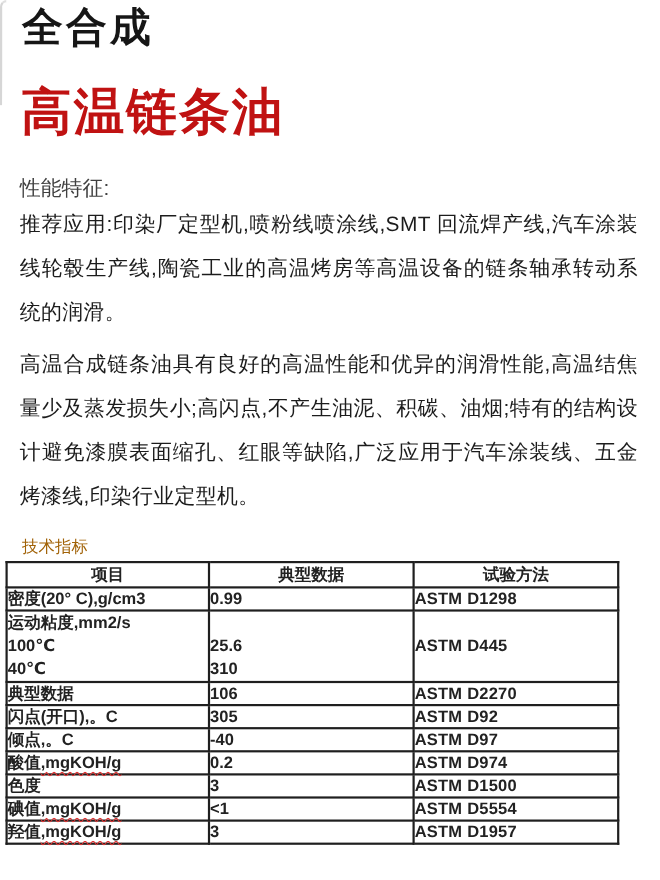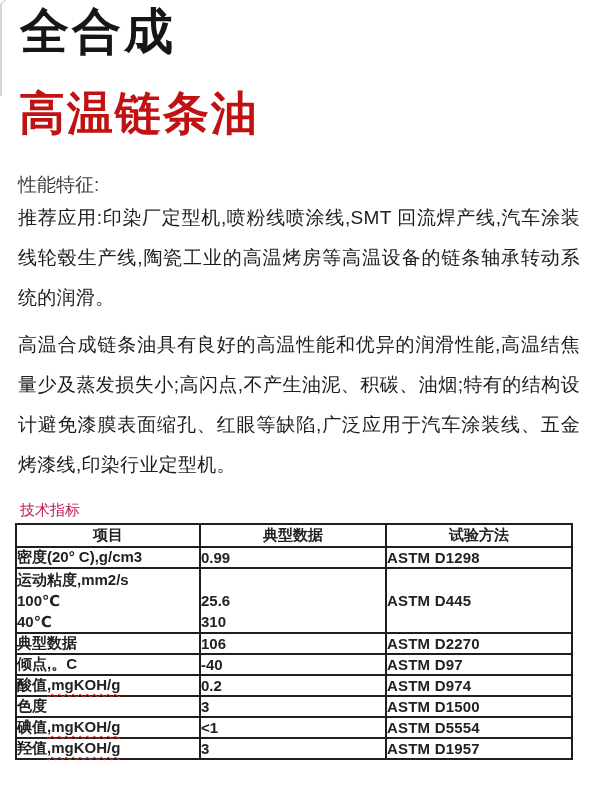--- a/index.html
+++ b/index.html
@@ -8,21 +8,21 @@
     width: 600px; height: 800px;
     background: #ffffff;
     font-family: "Liberation Sans", "DejaVu Sans", sans-serif;
     color: #1c1c1c;
     overflow: hidden;
   }
   .doc { width: 600px; height: 800px; padding-top: 6px; position: relative; }
 
   .series-title {
     margin: 0 20px 0 20px;
-    font-size: 49px; font-weight: 700; color: #161616;
+    font-size: 37px; font-weight: 700; color: #161616;
     letter-spacing: 3px; line-height: 1.05;
   }
   .product-title {
     margin: 32px 20px 0 19px;
     font-size: 46px; font-weight: 700; color: #c01212;
     letter-spacing: 2px; line-height: 1.05;
   }
   .sec-heading {
     margin: 34px 20px 0 18px;
     font-size: 19px; font-weight: 400; color: #404040;
@@ -31,24 +31,24 @@
   .body-para {
     margin: 7px 20px 0 18px;
     font-size: 19px; font-weight: 400; color: #1c1c1c;
     line-height: 40px;
     text-align: justify; text-justify: inter-ideograph;
     letter-spacing: 0.3px;
   }
   .body-para.second { margin-top: 0; }
   .table-caption {
     margin: 16px 0 3px 20px;
-    font-size: 15px; font-weight: 400; color: #be185d;
+    font-size: 15px; font-weight: 400; color: #a16207;
   }
   table.spec {
-    margin-left: 15px;
+    margin-left: 5px;
     width: 556px;
     border-collapse: collapse;
     table-layout: fixed;
   }
   table.spec col.c1 { width: 184px; }
   table.spec col.c2 { width: 186px; }
   table.spec col.c3 { width: 186px; }
   table.spec th, table.spec td {
     border: 2px solid #1f1f1f;
     font-size: 15px; font-weight: 700; color: #222;
@@ -123,20 +123,25 @@
         </td>
         <td class="method-cell">ASTM D445</td>
       </tr>
 
       <tr>
         <td class="item-cell"><span>典型数据</span><span class="squiggle"></span></td>
         <td class="val-cell">106</td>
         <td class="method-cell">ASTM D2270</td>
       </tr>
       <tr>
+        <td class="item-cell"><span>闪点(开口),。C</span><span class="squiggle"></span></td>
+        <td class="val-cell">305</td>
+        <td class="method-cell">ASTM D92</td>
+      </tr>
+      <tr>
         <td class="item-cell"><span>倾点,。C</span><span class="squiggle"></span></td>
         <td class="val-cell">-40</td>
         <td class="method-cell">ASTM D97</td>
       </tr>
       <tr>
         <td class="item-cell"><span>酸值</span><span class="squiggle">,mgKOH/g</span></td>
         <td class="val-cell">0.2</td>
         <td class="method-cell">ASTM D974</td>
       </tr>
       <tr>

